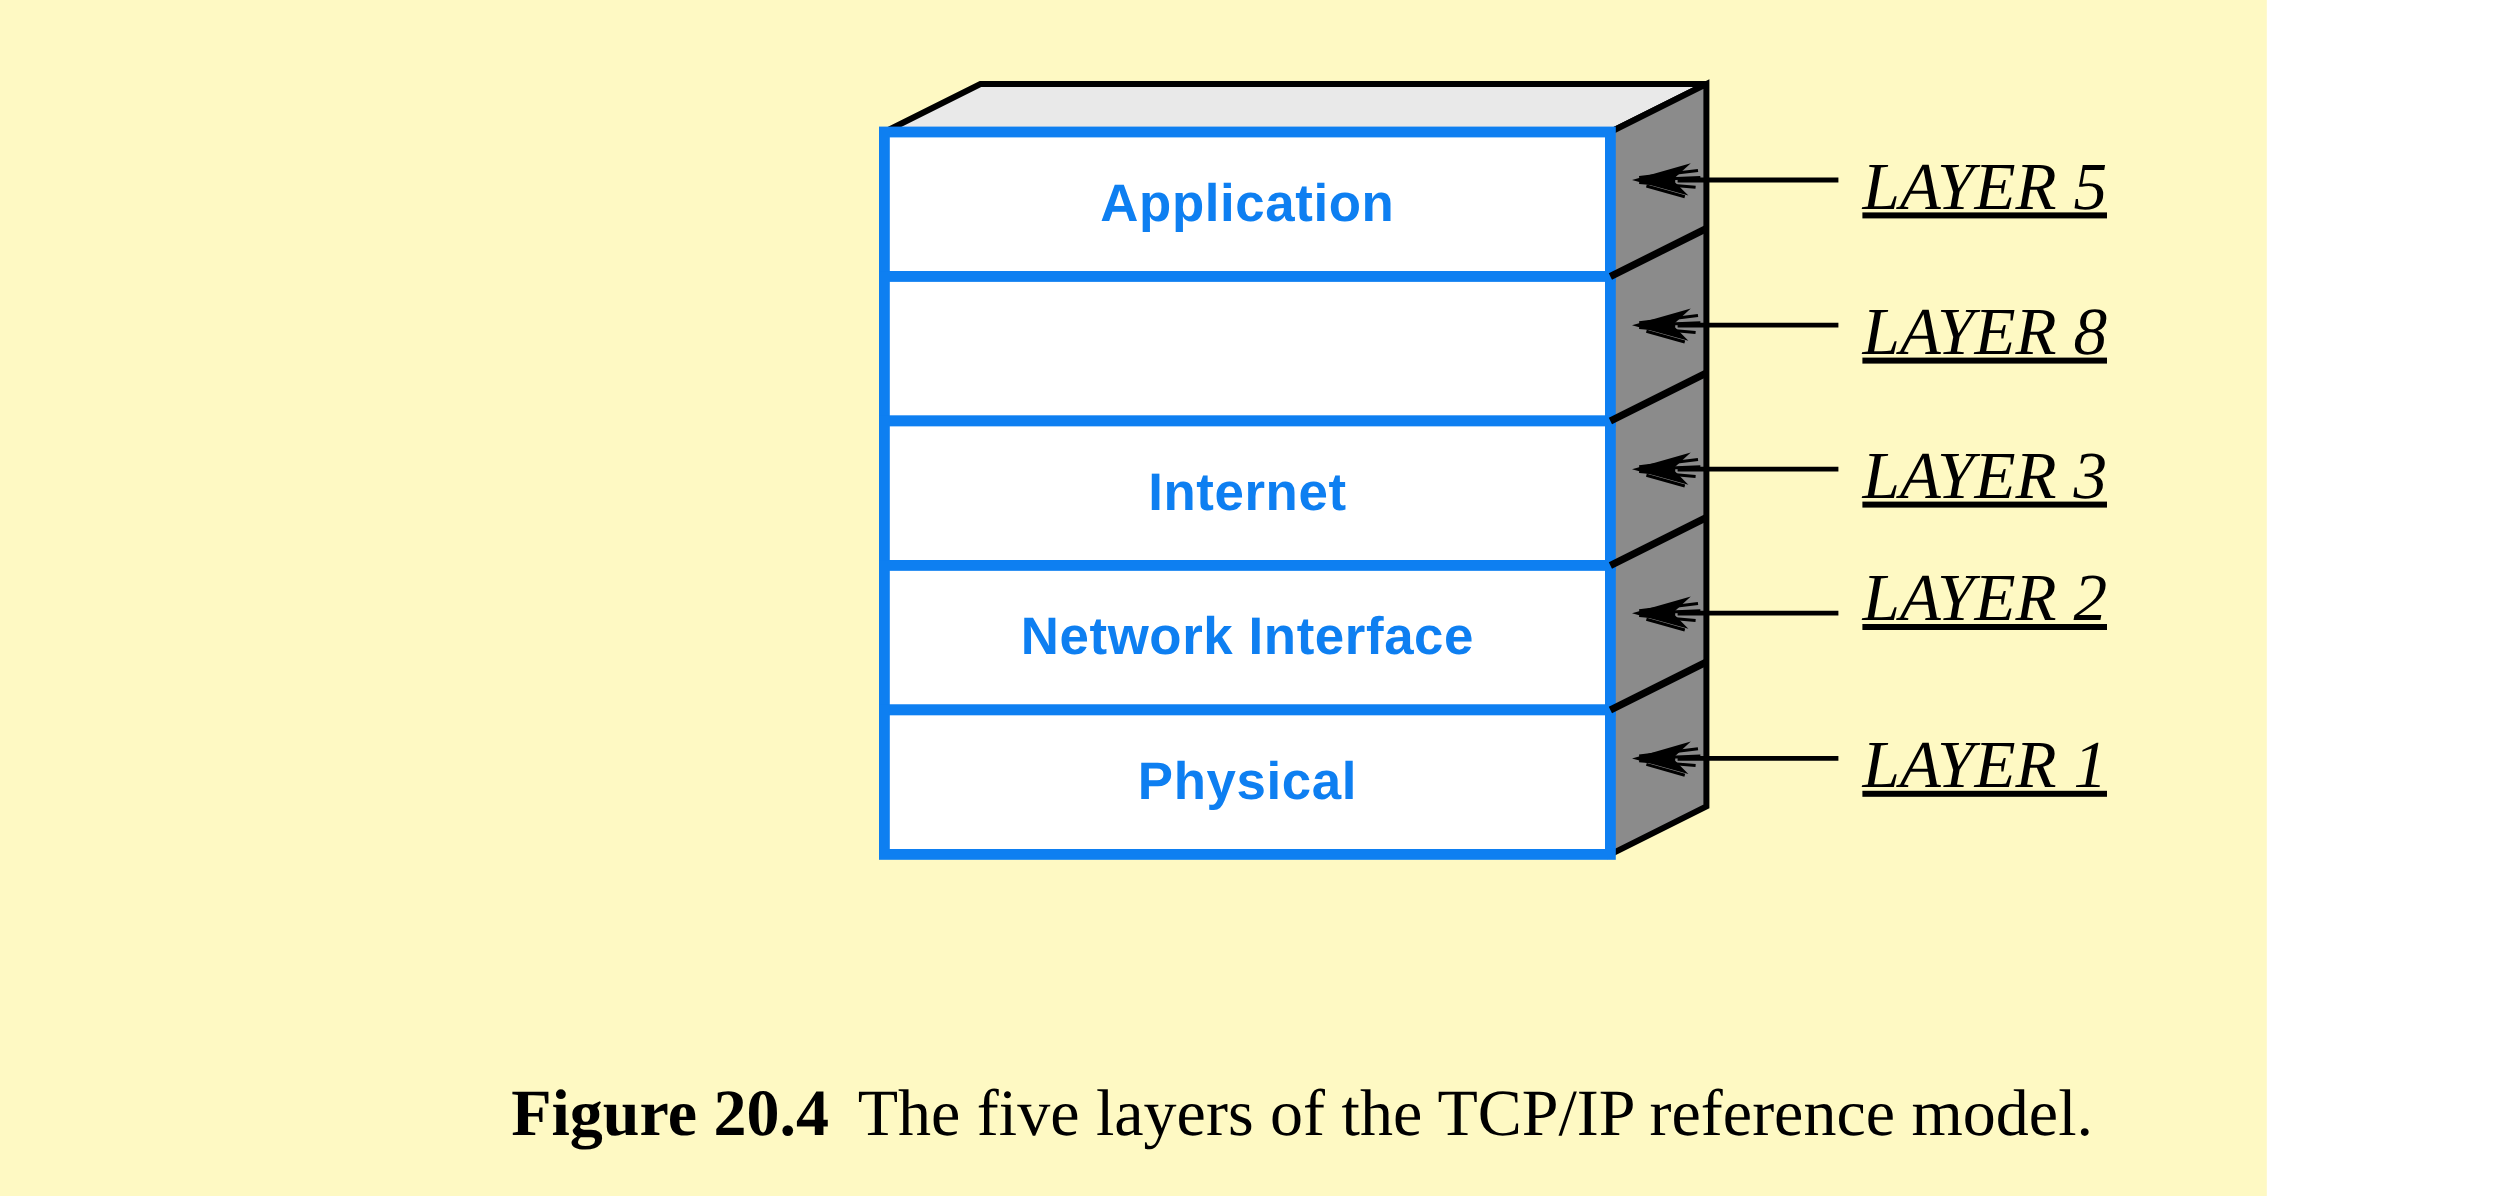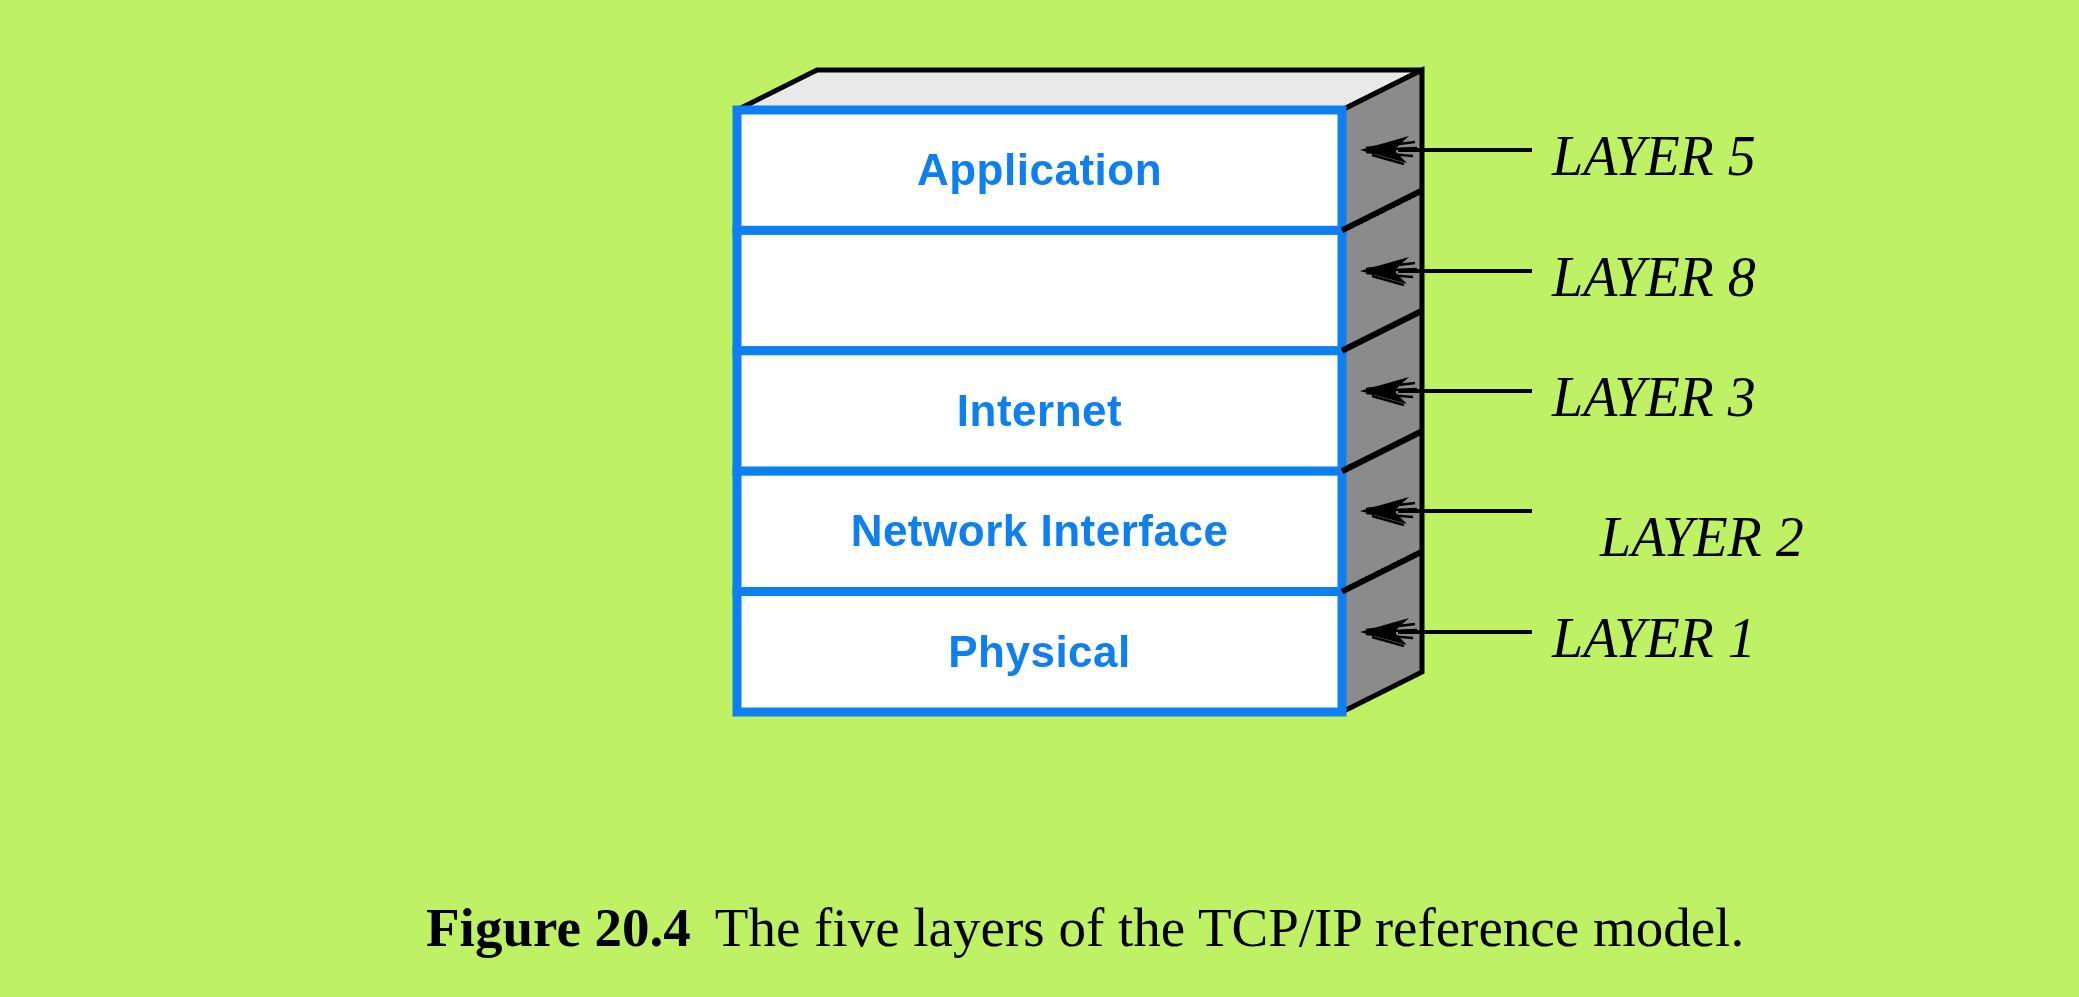--- a/index.html
+++ b/index.html
@@ -2,23 +2,23 @@
 <html style="--accent-blue: #0e7ff1; --top-face-gray: #e9e9e9; --side-face-gray: #8b8b8b; --ink-black: #000000;"><head>
 <meta charset="utf-8">
 <style>
   html, body {
     margin: 0;
     padding: 0;
     background: #ffffff;
   }
   .canvas {
     position: relative;
-    width: 2079px;
+    width: 1889px;
     height: 997px;
-    background: #bef264;
+    background: #fef9c3;
     overflow: hidden;
     font-family: "Liberation Sans", sans-serif;
   }
   svg.diagram {
     position: absolute;
     left: 0;
     top: 0;
     width: 2079px;
     height: 997px;
   }
@@ -73,20 +73,21 @@
     position: absolute;
     left: 1552px;
     width: 400px;
     height: 70px;
     line-height: 70px;
     font-family: "Liberation Serif", serif;
     font-style: italic;
     font-size: 56px;
     color: #000000;
     white-space: nowrap;
+    text-decoration: underline;
   }
   .caption {
     position: absolute;
     left: 402px;
     top: 896px;
     font-family: "Liberation Serif", serif;
     font-size: 55px;
     color: #000000;
     white-space: nowrap;
     margin-left: 24px;
@@ -135,20 +136,20 @@
   </svg>
 
   <div class="layer-name" style="top:110px;">Application</div>
   <div class="layer-name" style="top:471px;">Network Interface</div>
   <div class="layer-name" style="top:351px;">Internet</div>
   <div class="layer-name" style="top:592px;">Physical</div>
 
   <div class="annotation" style="top:121px;">LAYER 5</div>
   <div class="annotation" style="top:242px;">LAYER 8</div>
   <div class="annotation" style="top:362px;">LAYER 3</div>
-  <div class="annotation" style="top:502px;margin-left:48px;">LAYER 2</div>
+  <div class="annotation" style="top:464px;">LAYER 2</div>
   <div class="annotation" style="top:603px;">LAYER 1</div>
 
   <div class="caption">
     <span class="cap-label">Figure 20.4</span><span>The five layers of the TCP/IP reference model.</span>
   </div>
 
 </div>
 
 </body></html>

